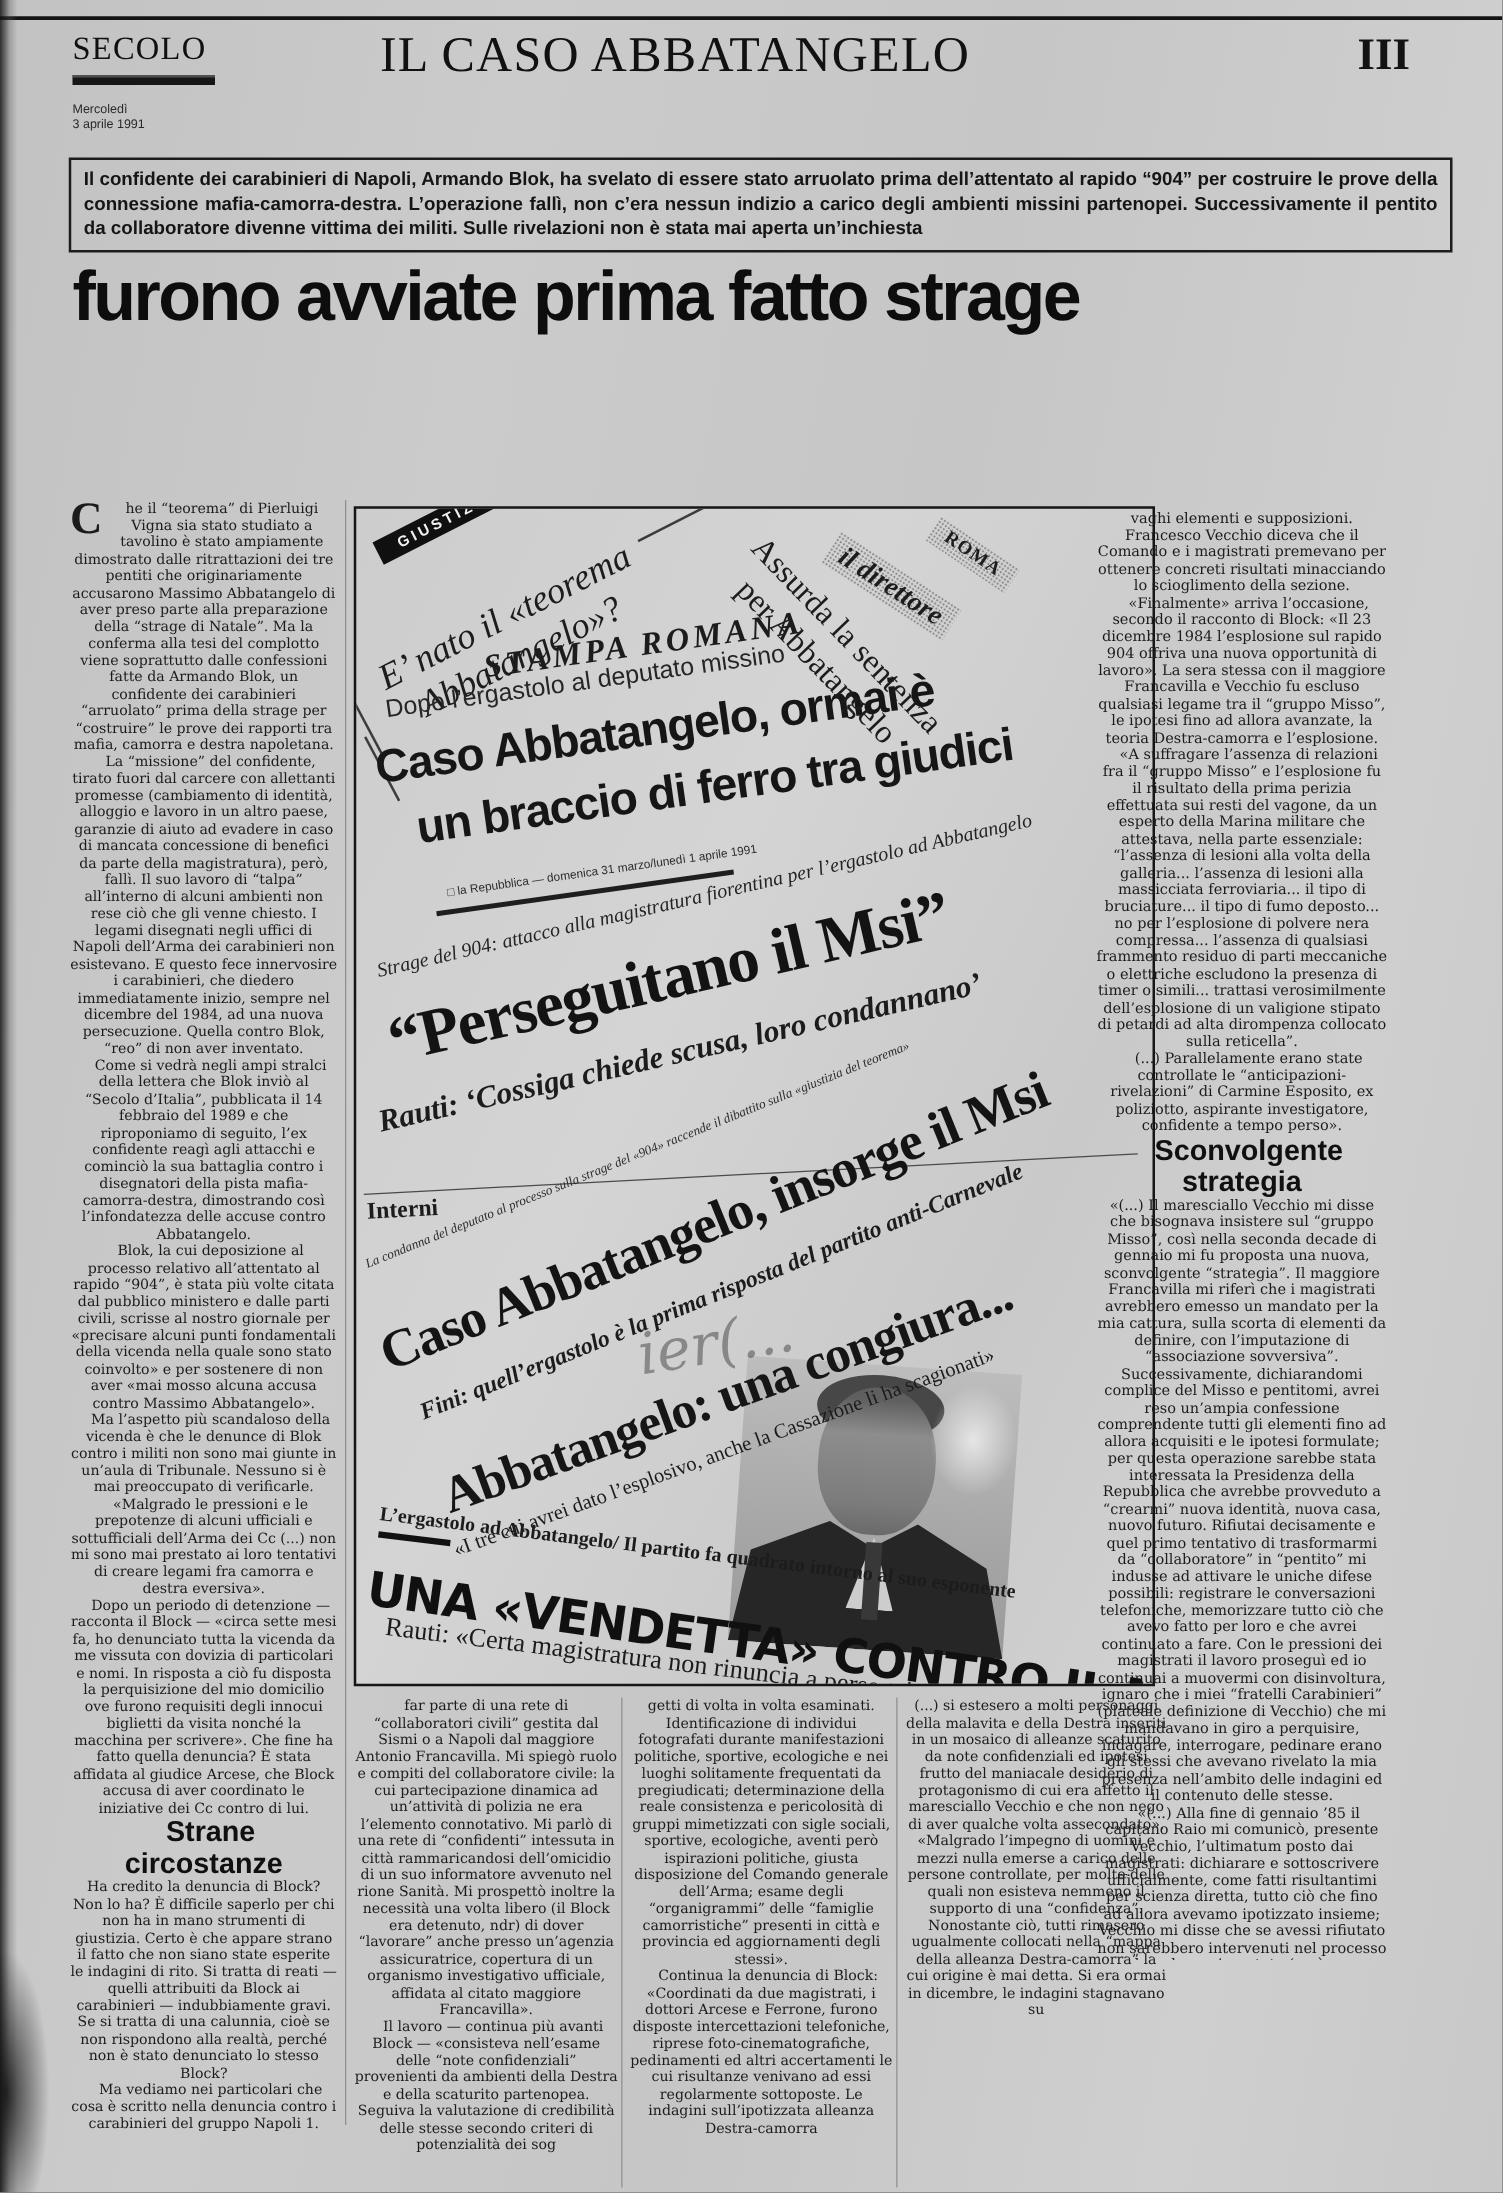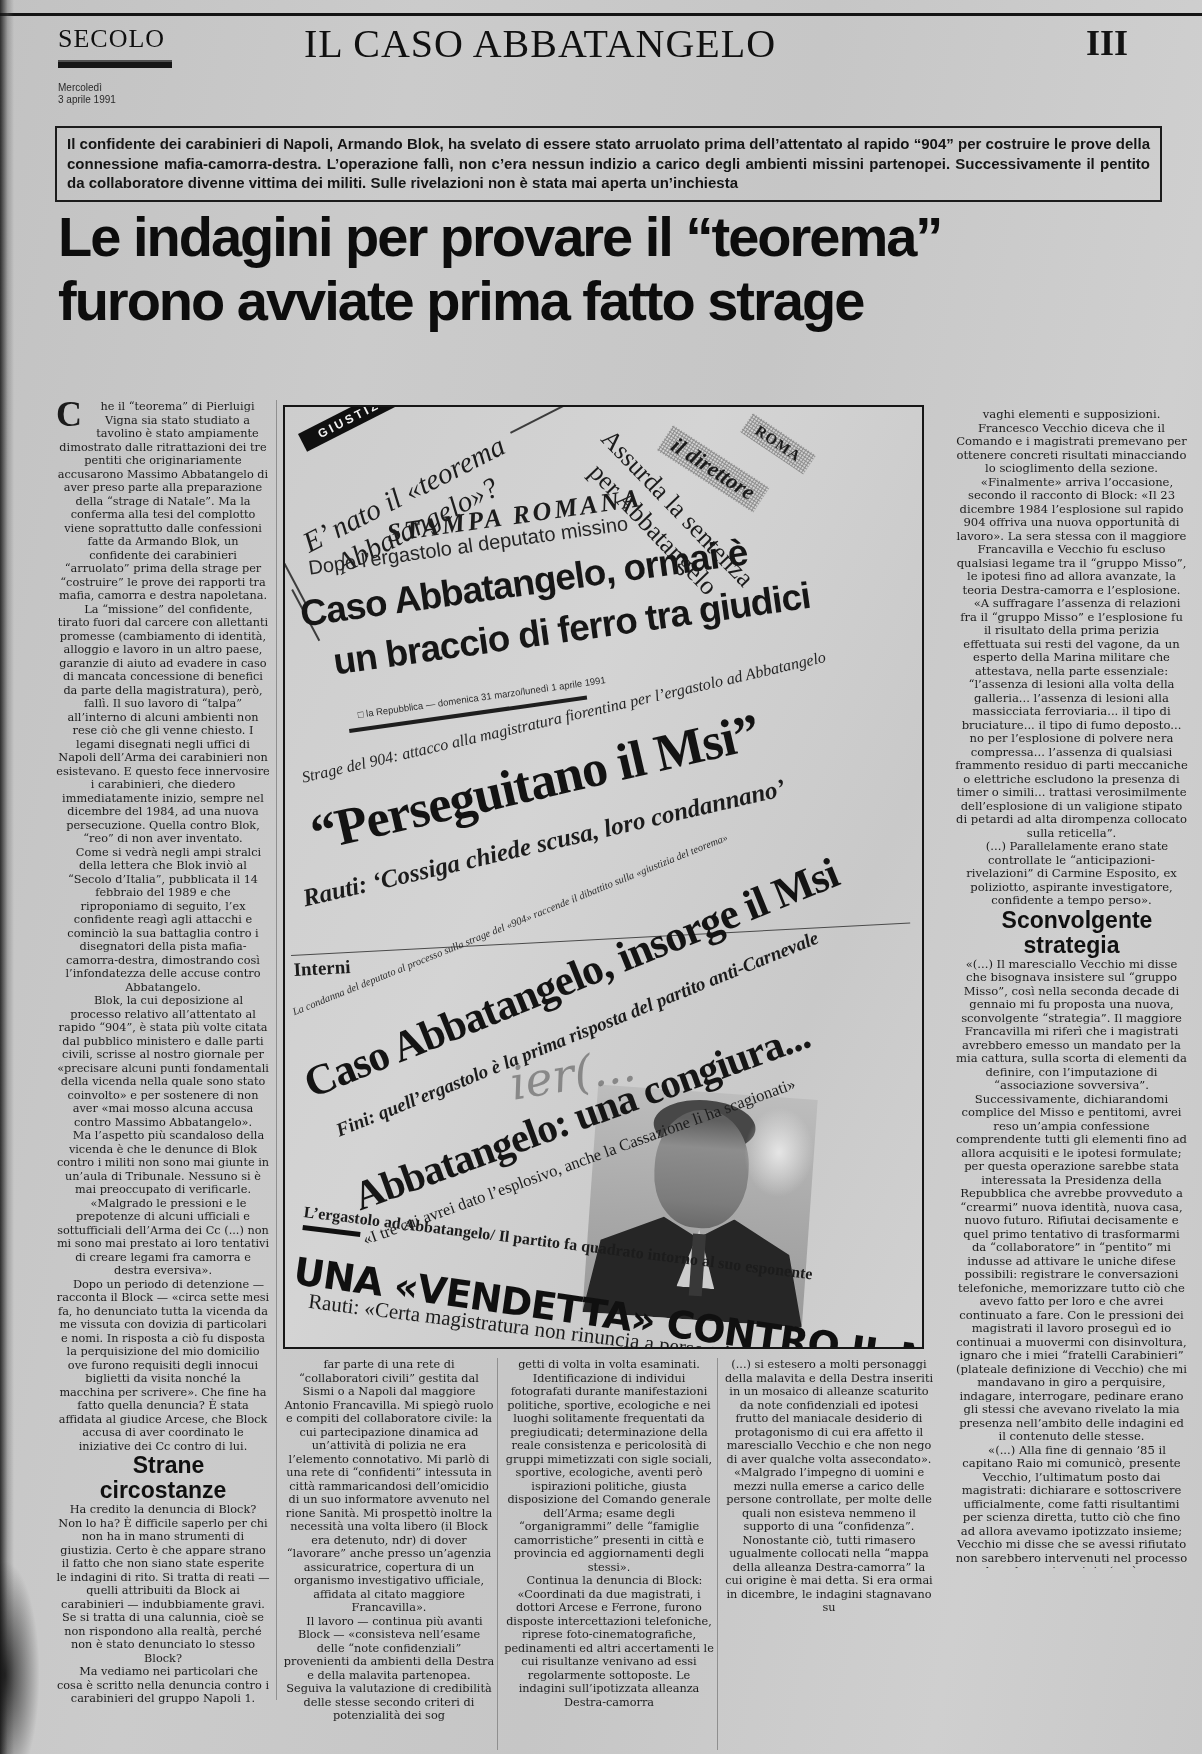--- a/index.html
+++ b/index.html
@@ -32,21 +32,21 @@
             font-weight:bold;font-size:56px;line-height:64px;letter-spacing:-2px;color:#0d0d0d;}
   
   .bt{font-size:11.3px;line-height:13.5px;text-align:justify;color:#1b1b1b;}
   .bt p{margin:0;text-indent:11px;text-align:center;}
   .bt p.ni{text-indent:0;}
   .dropcap{float:left;font-family:"Liberation Serif",serif;font-weight:bold;font-size:36px;
            line-height:29px;padding-right:3px;}
   .subhead{font-family:"Liberation Sans",sans-serif;font-weight:bold;font-size:23px;line-height:25px;
            margin:12px 0 9px;text-indent:0;text-align:left;color:#101010;}
   .col-left{position:absolute;left:56px;top:400px;width:214px;height:1305px;overflow:hidden;}
-  .col-right{position:absolute;left:955px;top:408px;width:233px;height:1160px;overflow:hidden;font-size:11.6px;}
+  .col-right{position:absolute;left:877px;top:408px;width:233px;height:1160px;overflow:hidden;font-size:11.6px;}
   .bcol{position:absolute;top:1358px;width:212px;height:392px;overflow:hidden;}
   .bcol1{left:283px;} .bcol2{left:503px;} .bcol3{left:723px;}
   .vrule{position:absolute;width:1px;background:#8f8f8f;}
   
   .collage{position:absolute;left:283px;top:405px;width:637px;height:940px;border:2px solid #161616;
            overflow:hidden;background:linear-gradient(115deg,#cdcdcd,#d4d4d4 40%,#c9c9c9 75%,#d1d1d1);}
   .clip{position:absolute;transform-origin:0 0;white-space:nowrap;color:#1c1c1c;}
   .halftone{background-image:radial-gradient(#8e8e8e 1px,rgba(0,0,0,0) 1.2px);background-size:3px 3px;}
   .fline{position:absolute;transform-origin:0 0;height:2px;background:#3c3c3c;}
   .photo{position:absolute;left:305px;top:685px;width:220px;height:228px;transform:rotate(4deg);
@@ -78,21 +78,20 @@
   <div class="dateline">
     <div>Mercoledì</div>
     <div>3 aprile 1991</div>
   </div>
   <div class="kicker">IL CASO ABBATANGELO</div>
   <div class="pagenum">III</div>
 
   <div class="standfirst">Il confidente dei carabinieri di Napoli, Armando Blok, ha svelato di essere stato arruolato prima dell’attentato al rapido “904” per costruire le prove della connessione mafia-camorra-destra. L’operazione fallì, non c’era nessun indizio a carico degli ambienti missini partenopei. Successivamente il pentito da collaboratore divenne vittima dei militi. Sulle rivelazioni non è stata mai aperta un’inchiesta</div>
 
   <div class="headline">
-    <div>Le indagini per provare il “teorema”</div>
     <div>furono avviate prima fatto strage</div>
   </div>
 
   <div class="vrule" style="left:276px;top:400px;height:1300px;"></div>
   <div class="vrule" style="left:497px;top:1358px;height:392px;"></div>
   <div class="vrule" style="left:717px;top:1358px;height:392px;"></div>
 
   <div class="col-left bt">
     <p class="ni"><span class="dropcap">C</span><span>he il “teorema” di Pierluigi Vigna sia stato studiato a tavolino è stato ampiamente dimostrato dalle ritrattazioni dei tre pentiti che originariamente accusarono Massimo Abbatangelo di aver preso parte alla preparazione della “strage di Natale”. Ma la conferma alla tesi del complotto viene soprattutto dalle confessioni fatte da Armando Blok, un confidente dei carabinieri “arruolato” prima della strage per “costruire” le prove dei rapporti tra mafia, camorra e destra napoletana.</span></p>
     <p>La “missione” del confidente, tirato fuori dal carcere con allettanti promesse (cambiamento di identità, alloggio e lavoro in un altro paese, garanzie di aiuto ad evadere in caso di mancata concessione di benefici da parte della magistratura), però, fallì. Il suo lavoro di “talpa” all’interno di alcuni ambienti non rese ciò che gli venne chiesto. I legami disegnati negli uffici di Napoli dell’Arma dei carabinieri non esistevano. E questo fece innervosire i carabinieri, che diedero immediatamente inizio, sempre nel dicembre del 1984, ad una nuova persecuzione. Quella contro Blok, “reo” di non aver inventato.</p>
@@ -183,21 +182,21 @@
     <p>«Finalmente» arriva l’occasione, secondo il racconto di Block: «Il 23 dicembre 1984 l’esplosione sul rapido 904 offriva una nuova opportunità di lavoro». La sera stessa con il maggiore Francavilla e Vecchio fu escluso qualsiasi legame tra il “gruppo Misso”, le ipotesi fino ad allora avanzate, la teoria Destra-camorra e l’esplosione.</p>
     <p>«A suffragare l’assenza di relazioni fra il “gruppo Misso” e l’esplosione fu il risultato della prima perizia effettuata sui resti del vagone, da un esperto della Marina militare che attestava, nella parte essenziale: “l’assenza di lesioni alla volta della galleria... l’assenza di lesioni alla massicciata ferroviaria... il tipo di bruciature... il tipo di fumo deposto... no per l’esplosione di polvere nera compressa... l’assenza di qualsiasi frammento residuo di parti meccaniche o elettriche escludono la presenza di timer o simili... trattasi verosimilmente dell’esplosione di un valigione stipato di petardi ad alta dirompenza collocato sulla reticella”.</p>
     <p>(...) Parallelamente erano state controllate le “anticipazioni-rivelazioni” di Carmine Esposito, ex poliziotto, aspirante investigatore, confidente a tempo perso».</p>
     <p class="subhead">Sconvolgente strategia</p>
     <p class="ni">«(...) Il maresciallo Vecchio mi disse che bisognava insistere sul “gruppo Misso”, così nella seconda decade di gennaio mi fu proposta una nuova, sconvolgente “strategia”. Il maggiore Francavilla mi riferì che i magistrati avrebbero emesso un mandato per la mia cattura, sulla scorta di elementi da definire, con l’imputazione di “associazione sovversiva”. Successivamente, dichiarandomi complice del Misso e pentitomi, avrei reso un’ampia confessione comprendente tutti gli elementi fino ad allora acquisiti e le ipotesi formulate; per questa operazione sarebbe stata interessata la Presidenza della Repubblica che avrebbe provveduto a “crearmi” nuova identità, nuova casa, nuovo futuro. Rifiutai decisamente e quel primo tentativo di trasformarmi da “collaboratore” in “pentito” mi indusse ad attivare le uniche difese possibili: registrare le conversazioni telefoniche, memorizzare tutto ciò che avevo fatto per loro e che avrei continuato a fare. Con le pressioni dei magistrati il lavoro proseguì ed io continuai a muovermi con disinvoltura, ignaro che i miei “fratelli Carabinieri” (plateale definizione di Vecchio) che mi mandavano in giro a perquisire, indagare, interrogare, pedinare erano gli stessi che avevano rivelato la mia presenza nell’ambito delle indagini ed il contenuto delle stesse.</p>
     <p>«(...) Alla fine di gennaio ’85 il capitano Raio mi comunicò, presente Vecchio, l’ultimatum posto dai magistrati: dichiarare e sottoscrivere ufficialmente, come fatti risultantimi per scienza diretta, tutto ciò che fino ad allora avevamo ipotizzato insieme; Vecchio mi disse che se avessi rifiutato non sarebbero intervenuti nel processo nel quale ero imputato (così come convenuto in luglio), per cui la mia posizione si sarebbe irrimediabilmente compromessa. In più i magistrati avrebbero “parlato” coi colleghi giudicanti per ottenere una mia esemplare punizione ed emesso un ordine di cattura per reticenza e favoreggiamento, facendomi assegnare alla sezione Blu del carcere di Trani».</p>
   </div>
 
   <div class="bcol bcol1 bt">
     <p class="ni">far parte di una rete di “collaboratori civili” gestita dal Sismi o a Napoli dal maggiore Antonio Francavilla. Mi spiegò ruolo e compiti del collaboratore civile: la cui partecipazione dinamica ad un’attività di polizia ne era l’elemento connotativo. Mi parlò di una rete di “confidenti” intessuta in città rammaricandosi dell’omicidio di un suo informatore avvenuto nel rione Sanità. Mi prospettò inoltre la necessità una volta libero (il Block era detenuto, ndr) di dover “lavorare” anche presso un’agenzia assicuratrice, copertura di un organismo investigativo ufficiale, affidata al citato maggiore Francavilla».</p>
-    <p>Il lavoro — continua più avanti Block — «consisteva nell’esame delle “note confidenziali” provenienti da ambienti della Destra e della malavita partenopea. Seguiva la valutazione di credibilità delle stesse secondo criteri di potenzialità dei sog</p>
+    <p>Il lavoro — continua più avanti Block — «consisteva nell’esame delle “note confidenziali” provenienti da ambienti della Destra e della scaturito partenopea. Seguiva la valutazione di credibilità delle stesse secondo criteri di potenzialità dei sog</p>
   </div>
   <div class="bcol bcol2 bt">
     <p class="ni">getti di volta in volta esaminati. Identificazione di individui fotografati durante manifestazioni politiche, sportive, ecologiche e nei luoghi solitamente frequentati da pregiudicati; determinazione della reale consistenza e pericolosità di gruppi mimetizzati con sigle sociali, sportive, ecologiche, aventi però ispirazioni politiche, giusta disposizione del Comando generale dell’Arma; esame degli “organigrammi” delle “famiglie camorristiche” presenti in città e provincia ed aggiornamenti degli stessi».</p>
     <p>Continua la denuncia di Block: «Coordinati da due magistrati, i dottori Arcese e Ferrone, furono disposte intercettazioni telefoniche, riprese foto-cinematografiche, pedinamenti ed altri accertamenti le cui risultanze venivano ad essi regolarmente sottoposte. Le indagini sull’ipotizzata alleanza Destra-camorra</p>
   </div>
   <div class="bcol bcol3 bt">
     <p class="ni">(...) si estesero a molti personaggi della malavita e della Destra inseriti in un mosaico di alleanze scaturito da note confidenziali ed ipotesi frutto del maniacale desiderio di protagonismo di cui era affetto il maresciallo Vecchio e che non nego di aver qualche volta assecondato».</p>
     <p class="ni">«Malgrado l’impegno di uomini e mezzi nulla emerse a carico delle persone controllate, per molte delle quali non esisteva nemmeno il supporto di una “confidenza”. Nonostante ciò, tutti rimasero ugualmente collocati nella “mappa della alleanza Destra-camorra” la cui origine è mai detta. Si era ormai in dicembre, le indagini stagnavano su</p>
   </div>
 

